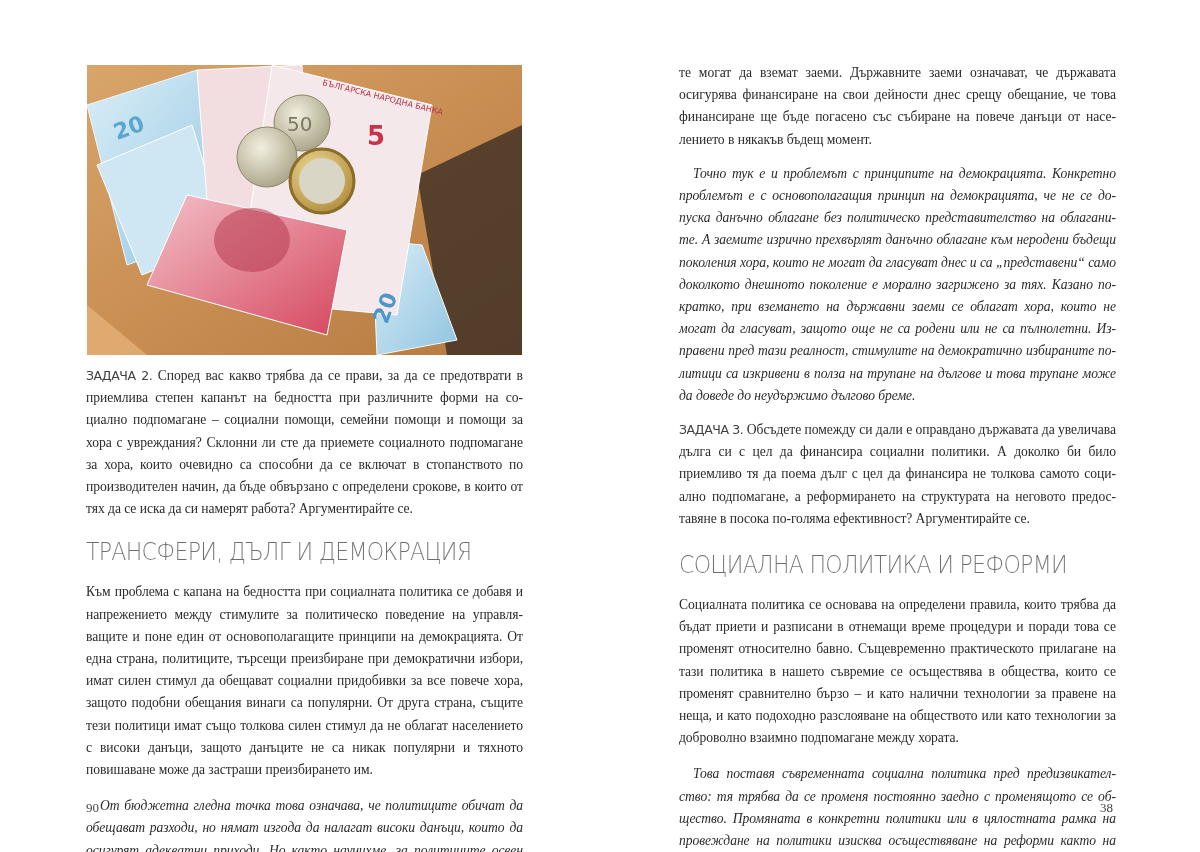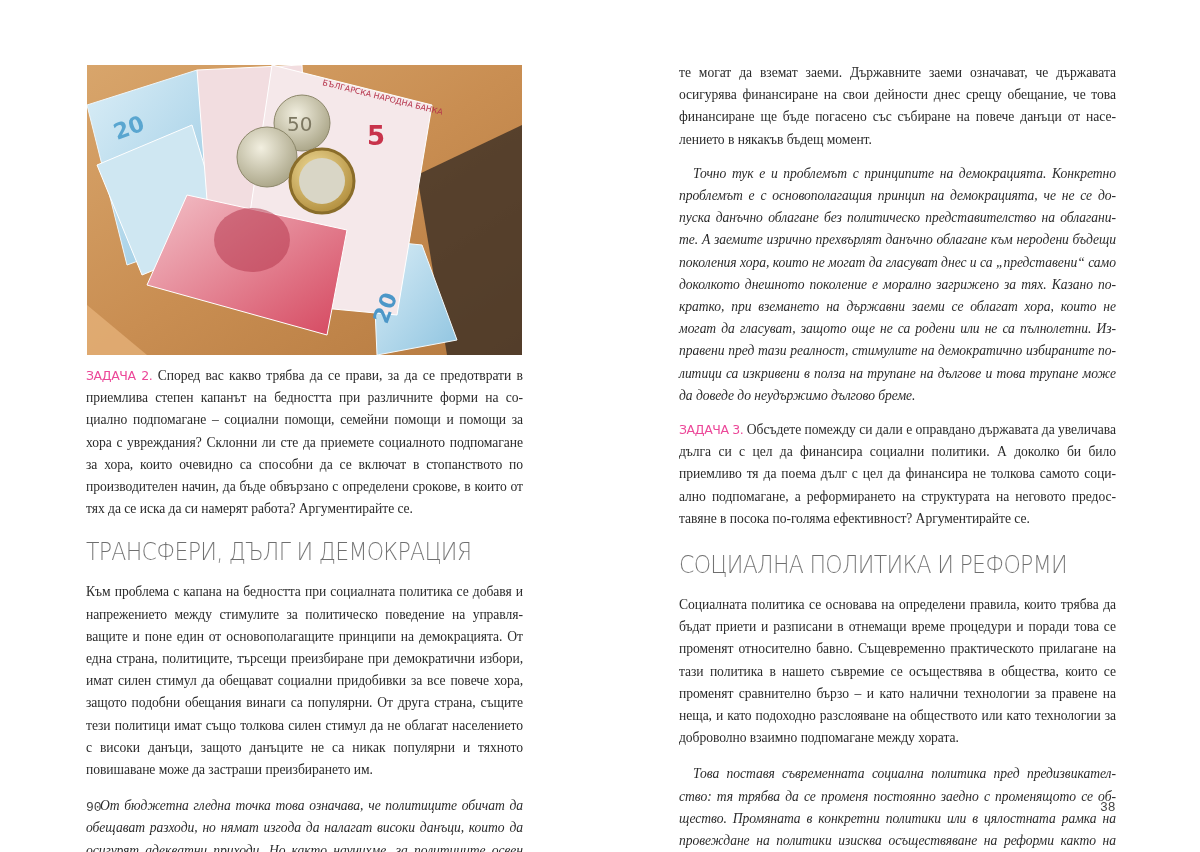--- a/index.html
+++ b/index.html
@@ -6,23 +6,23 @@
   body { width:1200px; height:852px; position:relative; overflow:hidden; font-family:"Liberation Serif", serif; color:#2a2a2a; }
   .page { position:absolute; top:0; height:852px; }
   .page-left { left:0; width:600px; }
   .page-right { left:600px; width:600px; }
   .col { position:absolute; width:437px; }
   .page-left .col { left:86px; }
   .page-right .col { left:79px; }
   .photo { position:absolute; left:87px; top:65px; width:435px; height:290px; overflow:hidden; background:#c8915a; }
   .p { font-size:13.6px; line-height:22.2px; text-align:justify; margin:0; hyphens:manual; letter-spacing:-0.05px; }
   .indent { text-indent:14px;font-style:italic; }
-  .task-label { font-family:"DejaVu Sans", sans-serif; color:#ec4899; font-size:12.5px; letter-spacing:-0.4px; }
+  .task-label { font-family:"DejaVu Sans", sans-serif; color:#404040; font-size:12.5px; letter-spacing:-0.4px; }
   .h2 { font-family:"DejaVu Sans", sans-serif; font-weight:200; color:#6e6e6e; font-size:24px; letter-spacing:-0.8px; margin:0; line-height:30px; transform:scaleX(0.92); transform-origin:left center; white-space:nowrap; -webkit-text-stroke:0.1px #fff; }
-  .pagenum { position:absolute; font-family:Liberation Mono, monospace; font-size:13px; color:#444; top:800px; }
+  .pagenum { position:absolute; font-family:Liberation Serif, serif; font-size:13px; color:#444; top:800px; }
 </style>
 </head>
 <body>
 
 <div class="page page-left">
   <div class="photo">
     <svg width="435" height="290" viewBox="0 0 435 290">
       <defs>
         <linearGradient id="wood" x1="0" y1="0" x2="1" y2="1">
           <stop offset="0" stop-color="#d8a56b"></stop>

